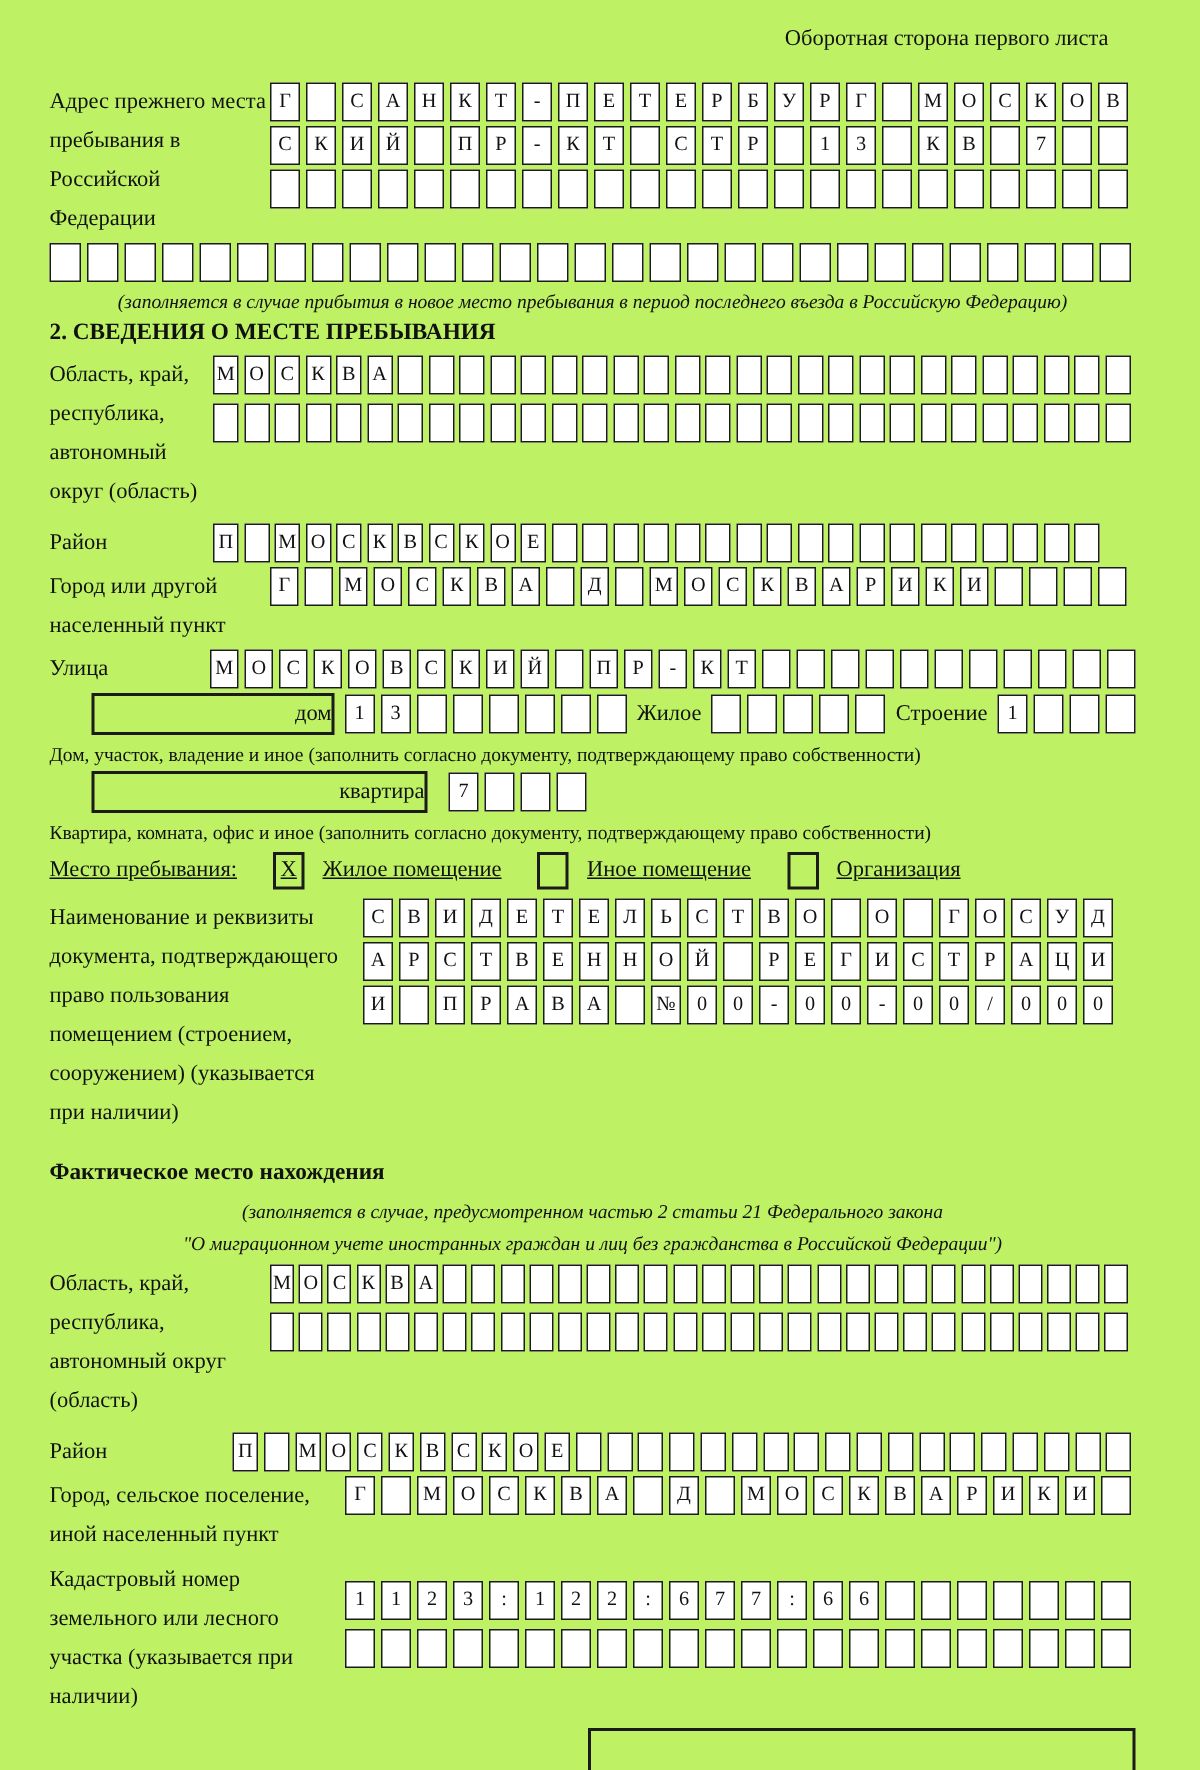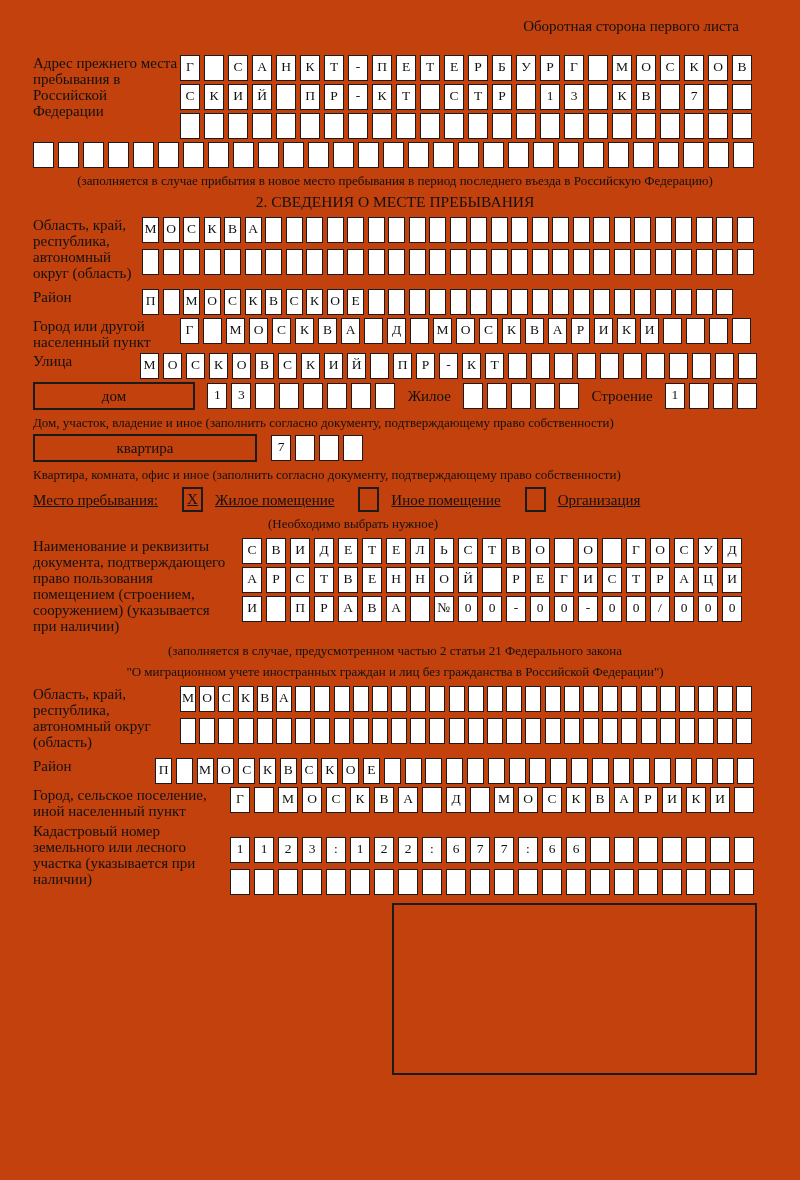--- a/index.html
+++ b/index.html
@@ -1,26 +1,26 @@
 <!DOCTYPE html>
 <html><head>
 <meta charset="utf-8">
 <style>
   * { margin:0; padding:0; box-sizing:border-box; }
   body { background:#ffffff; }
   .page {
     position:relative; width:800px; height:1180px; margin:0 auto;
-    padding:18px 43px 0 33px; background:#c2410c; color:#111;
+    padding:18px 43px 0 33px; background:#bef264; color:#111;
     font-family:"Liberation Serif","DejaVu Serif",serif; overflow:hidden;
   }
   .page-header { text-align:right; font-size:15px; padding-right:18px; }
-  .label { font-size:15px; line-height:16px; }
+  .label { font-size:15px; line-height:26px; }
   .note { font-size:13px; line-height:17px; }
-  .center { text-align:center; }
-  .sec-title { text-align:center; font-weight:normal; font-size:15.5px; }
+  .center { text-align:center;font-style:italic; }
+  .sec-title { text-align:left; font-weight:bold; font-size:15.5px; }
 
   .block { display:flex; align-items:flex-start; }
   .rows { flex:1 1 auto; }
   .rows > * + * { margin-top:3px; }
 
   .cellrow { display:flex; gap:var(--cg,4px); flex-wrap:nowrap; }
   .cell {
     flex:0 0 var(--cw,20px); width:var(--cw,20px); height:26px;
     border:1.8px solid #1b1b1b; text-align:center;
     font-size:13.5px; line-height:22px; background:#fff;
@@ -36,21 +36,21 @@
   .lbl-reg  { width:109px; }
   .lbl-city { width:147px; }
   .lbl-doc  { width:209px; padding-right:8px; }
   .lbl-freg { width:147px; }
   .lbl-fdis { width:122px; }
   .lbl-fcity{ width:197px; }
   .lbl-cad  { width:197px;font-family:Liberation Serif, serif; }
 
   .typebox {
     height:28px; border:2px solid #1b1b1b; display:flex;
-    align-items:center; justify-content:center; font-size:15px;
+    align-items:center; justify-content:flex-end; font-size:15px;margin-left:28px;
   }
   .house-row { display:flex; align-items:center; justify-content:space-between; margin-top:3px; }
   .inline-label { font-size:15px; white-space:nowrap; }
 
   .stay-row { display:flex; align-items:center; gap:24px; margin-top:4px;text-decoration:underline; }
   .opt { display:flex; align-items:center; gap:12px; }
   .checkbox {
     width:21px; height:25px; border:2px solid #1b1b1b; text-align:center;
     font-size:15px; line-height:21px;
   }
@@ -411,21 +411,20 @@
     </span>
     <span class="opt">
       <span class="checkbox"></span>
       <span class="label">Иное помещение</span>
     </span>
     <span class="opt">
       <span class="checkbox"></span>
       <span class="label">Организация</span>
     </span>
   </div>
-  <div class="note choose-note">(Необходимо выбрать нужное)</div>
 
   <section class="block mt6">
     <div class="label lbl-doc">Наименование и реквизиты документа, подтверждающего право пользования помещением (строением, сооружением) (указывается при наличии)</div>
     <div class="rows">
       <div class="cellrow cr-a">
           <span class="cell">С</span>
           <span class="cell">В</span>
           <span class="cell">И</span>
           <span class="cell">Д</span>
           <span class="cell">Е</span>
@@ -488,20 +487,21 @@
           <span class="cell">0</span>
           <span class="cell">0</span>
           <span class="cell">/</span>
           <span class="cell">0</span>
           <span class="cell">0</span>
           <span class="cell">0</span>
         </div>
     </div>
   </section>
 
+  <div class="sec-title mt18">Фактическое место нахождения</div>
   <div class="note center mt8">(заполняется в случае, предусмотренном частью 2 статьи 21 Федерального закона</div>
   <div class="note center fact-note">"О миграционном учете иностранных граждан и лиц без гражданства в Российской Федерации")</div>
 
   <section class="block mt6">
     <div class="label lbl-freg">Область, край, республика, автономный округ (область)</div>
     <div class="rows">
       <div class="cellrow cr-e">
           <span class="cell">М</span>
           <span class="cell">О</span>
           <span class="cell">С</span>

